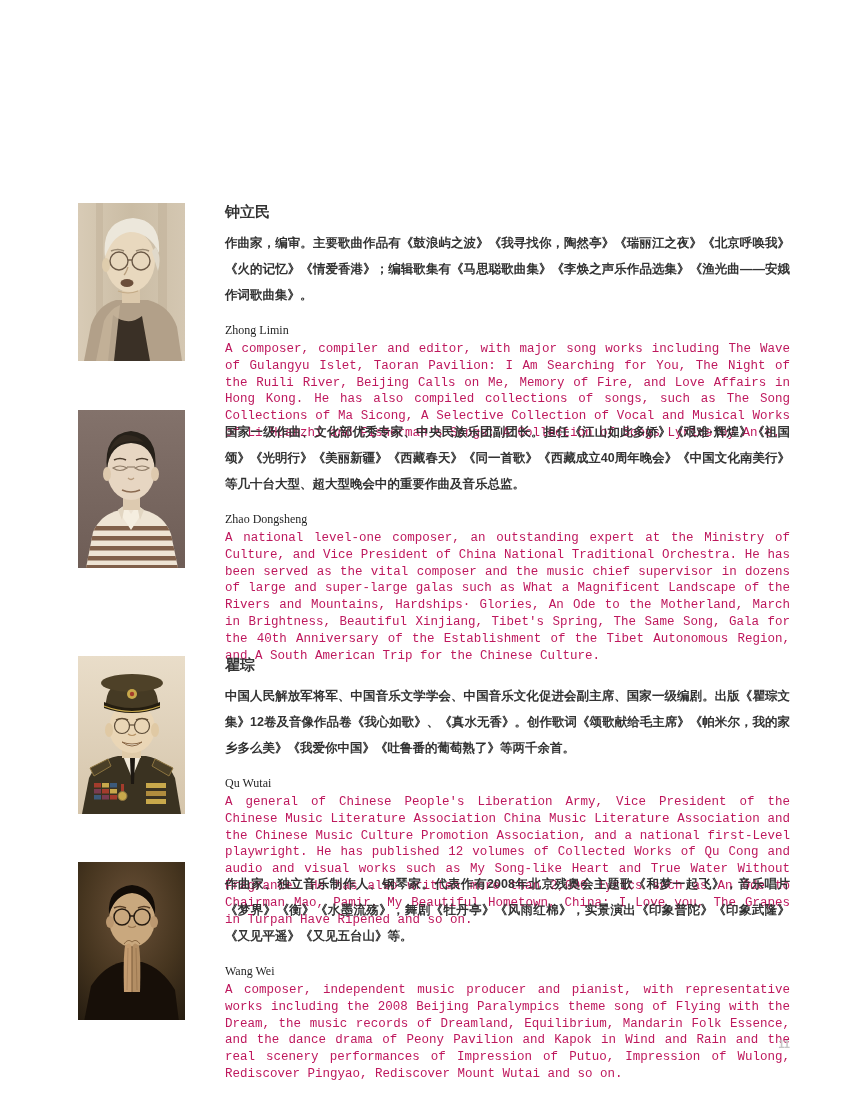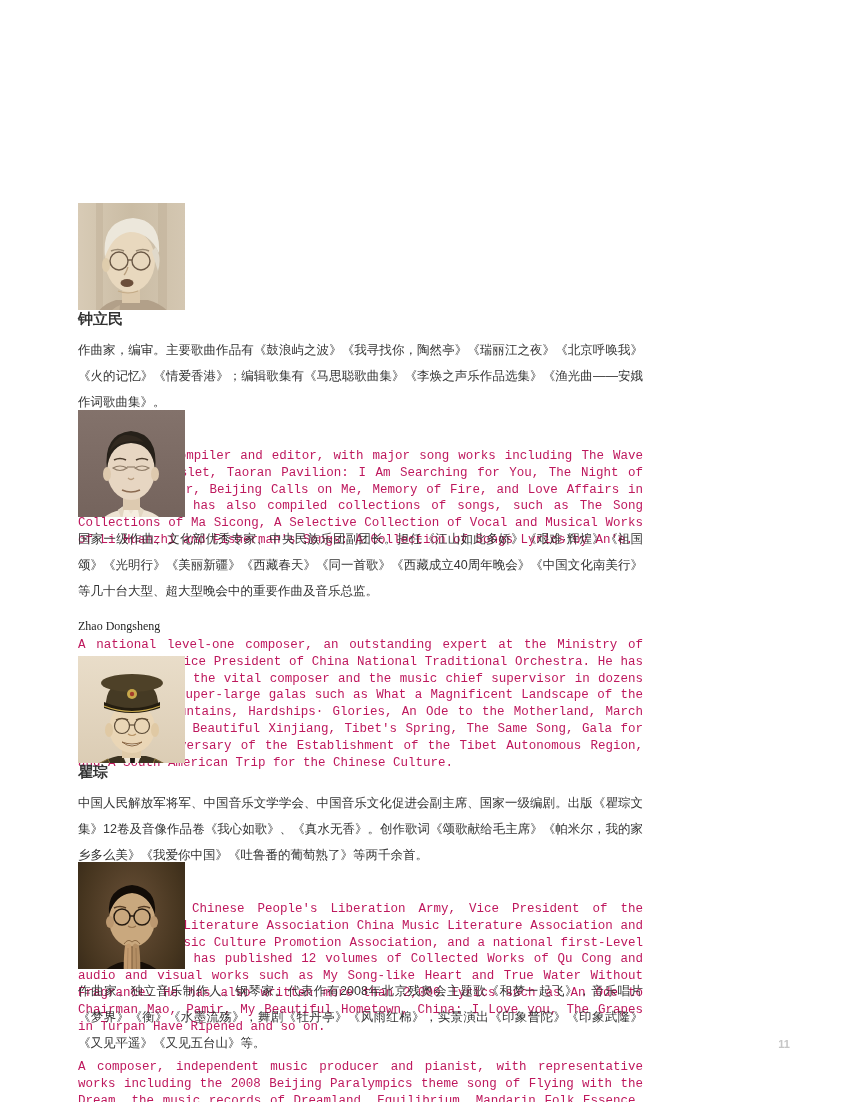--- a/index.html
+++ b/index.html
@@ -1,25 +1,25 @@
 <!DOCTYPE html>
 <html><head>
 <meta charset="utf-8">
 <style>
   html,body{margin:0;padding:0;}
   body{
     width:846px;height:1102px;position:relative;background:#ffffff;
     font-family:"Liberation Sans",sans-serif;color:#2a2a2a;overflow:hidden;
   }
-  .person{position:absolute;left:78px;width:712px;display:flex;flex-direction:column;}
+  .person{position:absolute;left:78px;width:712px;display:flex;}
   .photo{width:107px;height:158px;flex:0 0 107px;margin-right:40px;overflow:hidden;}
   .photo svg{display:block;}
   .bio{width:565px;}
   .name-zh{font-size:15px;font-weight:700;margin:0;line-height:18px;color:#333;}
-  .bio-zh{font-size:12.5px;font-weight:400;line-height:26px;margin:9px 0 0;
+  .bio-zh{font-size:12.5px;font-weight:700;line-height:26px;margin:9px 0 0;
           text-align:justify;color:#333;}
   .name-en{font-family:"Liberation Serif",serif;font-size:12px;line-height:15px;
            margin:15px 0 0;color:#1f1f1f;}
   .bio-en{font-family:Liberation Mono, monospace;font-size:12.5px;line-height:16.8px;
           margin:3px 0 0;text-align:justify;color:#be185d;}
   .page-number{position:absolute;right:56px;top:1038px;font-size:11px;
                font-weight:700;color:#c6c6c6;margin-left:16px;}
 </style>
 </head>
 <body>
@@ -190,17 +190,18 @@
       <path d="M47 84 Q45 96 46 130 L54 130 L54 86 Q52 78 47 84 Z" fill="#c49c70"></path>
       <path d="M61 84 Q63 96 62 130 L54 130 L54 86 Q56 78 61 84 Z" fill="#b38e64"></path>
       <line x1="54" y1="84" x2="54" y2="130" stroke="#7d5c3a" stroke-width="1"></line>
       <line x1="50" y1="86" x2="49" y2="128" stroke="#a8835c" stroke-width="0.8"></line>
       <line x1="58" y1="86" x2="59" y2="128" stroke="#97744e" stroke-width="0.8"></line>
       <path d="M46 82 Q50 76 54 80 Q58 76 62 82" stroke="#8a6844" stroke-width="1" fill="none"></path>
     </svg>
   </div>
   <div class="bio">
     <p class="bio-zh">作曲家、独立音乐制作人、钢琴家。代表作有2008年北京残奥会主题歌《和梦一起飞》，音乐唱片《梦界》《衡》《水墨流殇》，舞剧《牡丹亭》《风雨红棉》，实景演出《印象普陀》《印象武隆》《又见平遥》《又见五台山》等。</p>
+    <p class="name-en">Wang Wei</p>
     <p class="bio-en">A composer, independent music producer and pianist, with representative works including the 2008 Beijing Paralympics theme song of Flying with the Dream, the music records of Dreamland, Equilibrium, Mandarin Folk Essence, and the dance drama of Peony Pavilion and Kapok in Wind and Rain and the real scenery performances of Impression of Putuo, Impression of Wulong, Rediscover Pingyao, Rediscover Mount Wutai and so on.</p>
   </div>
 </section>
 
 <div class="page-number">11</div>
 
 </body></html>

